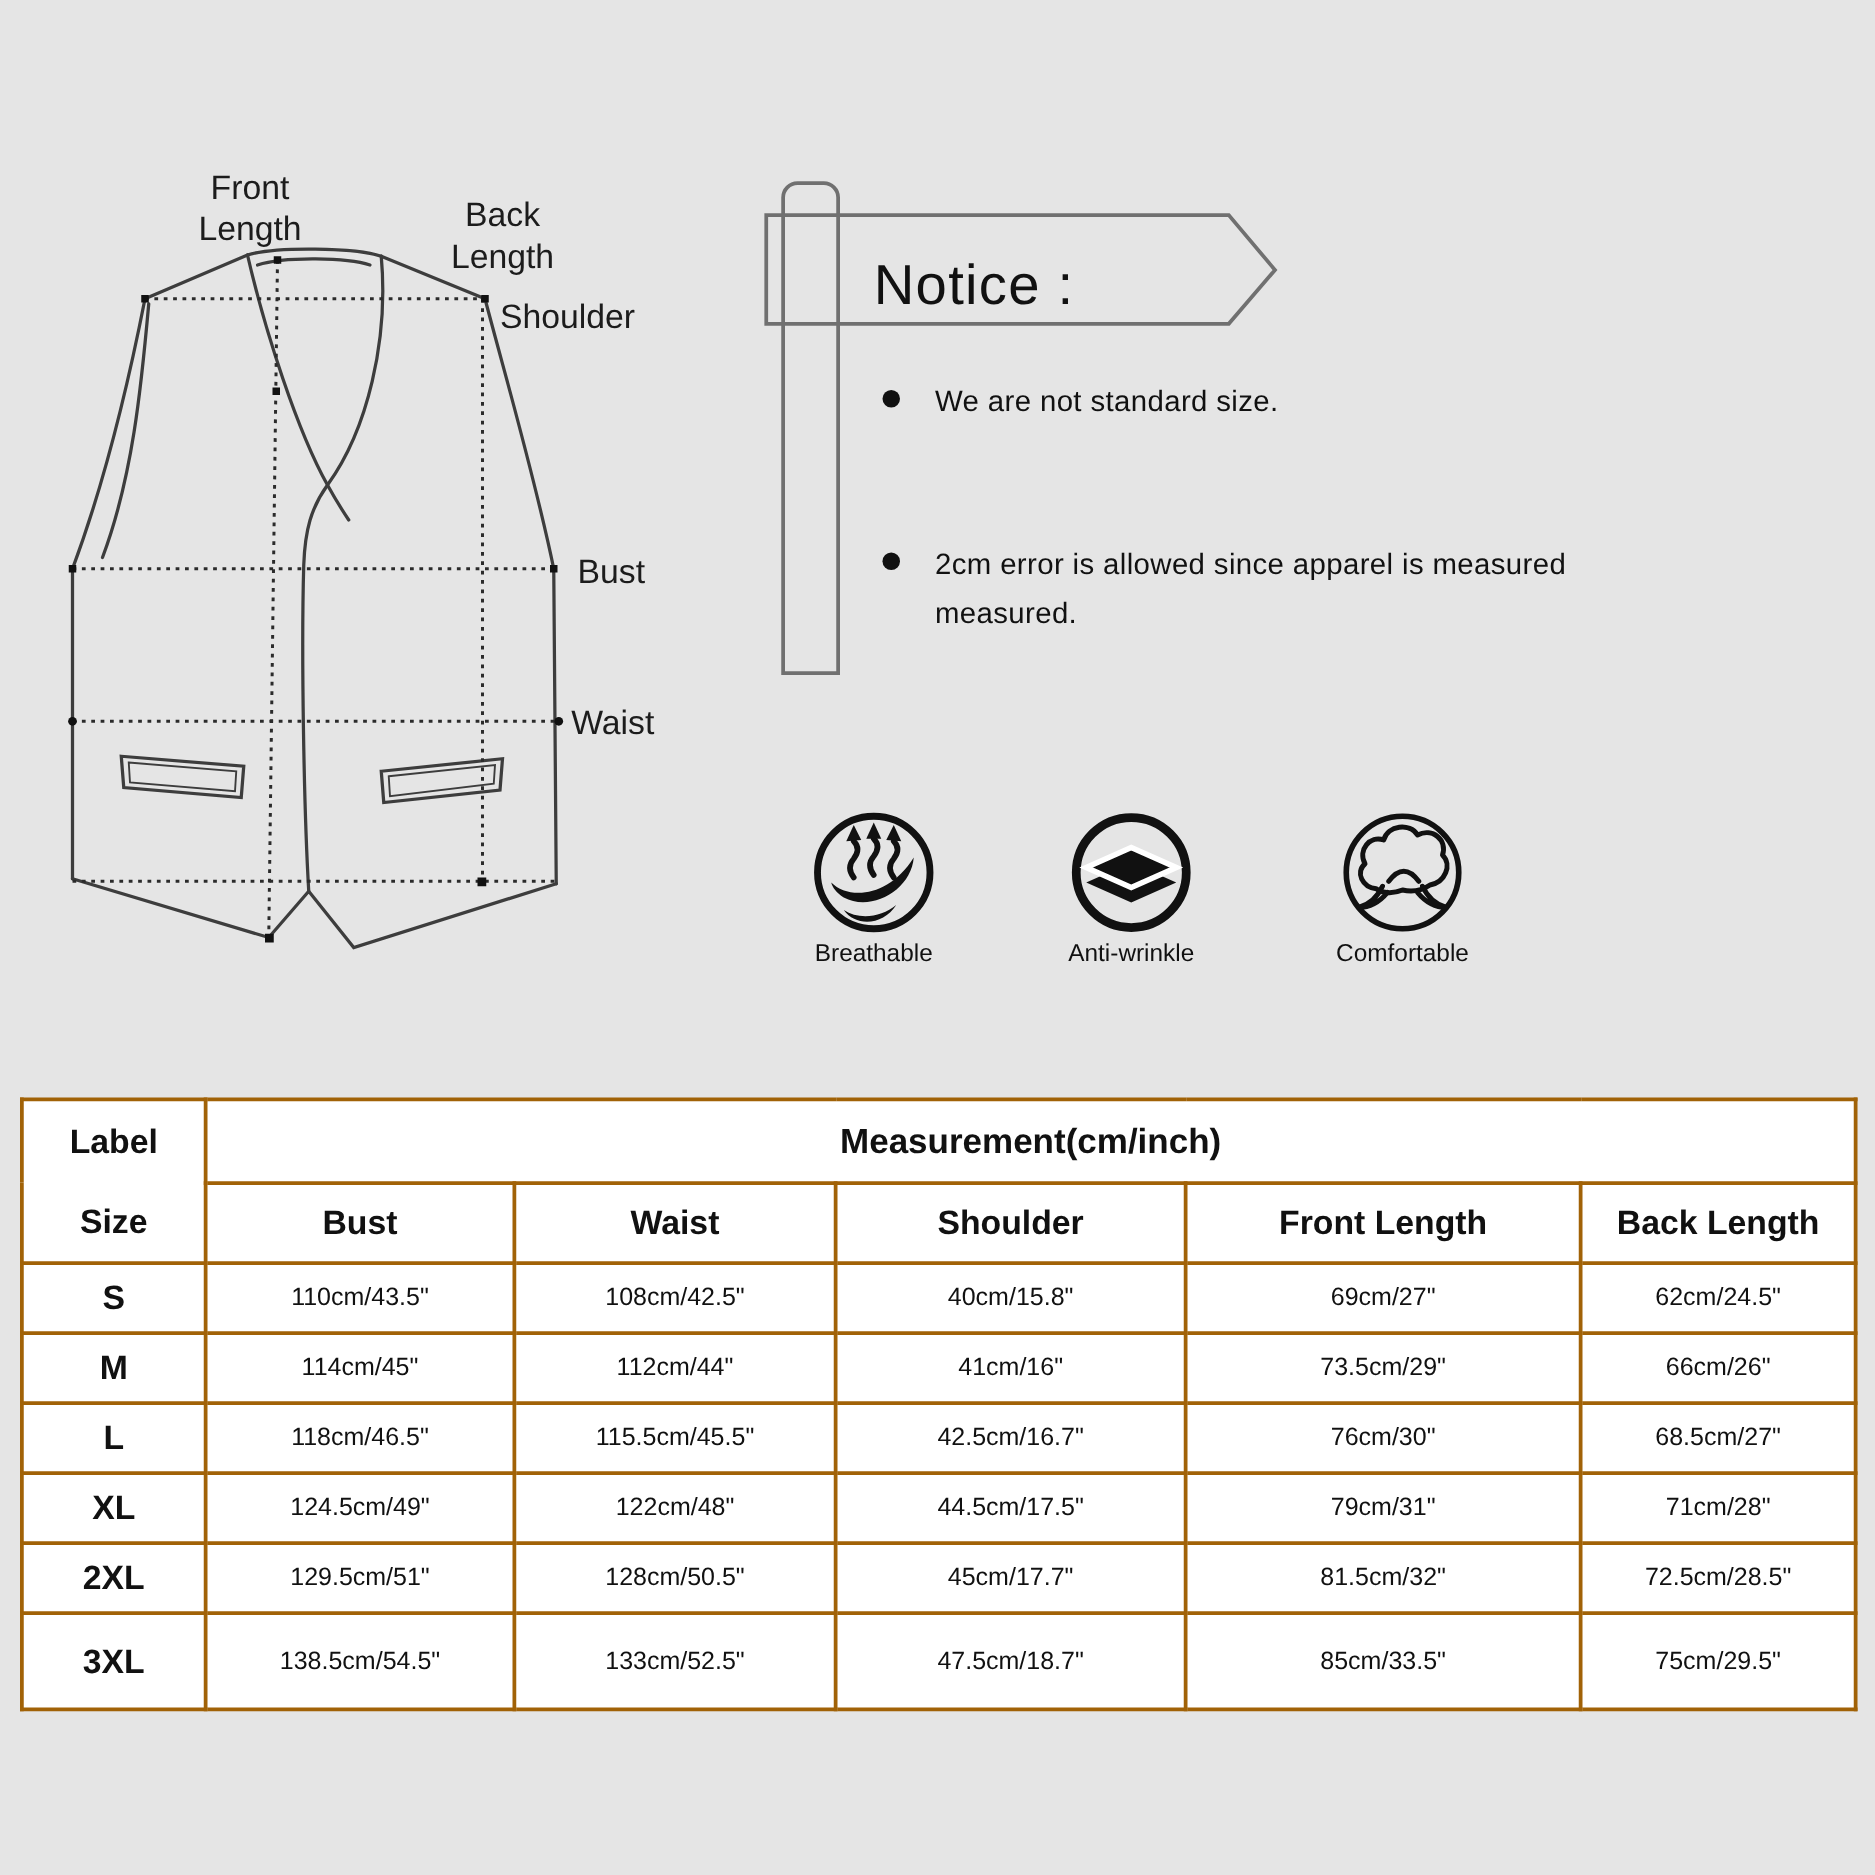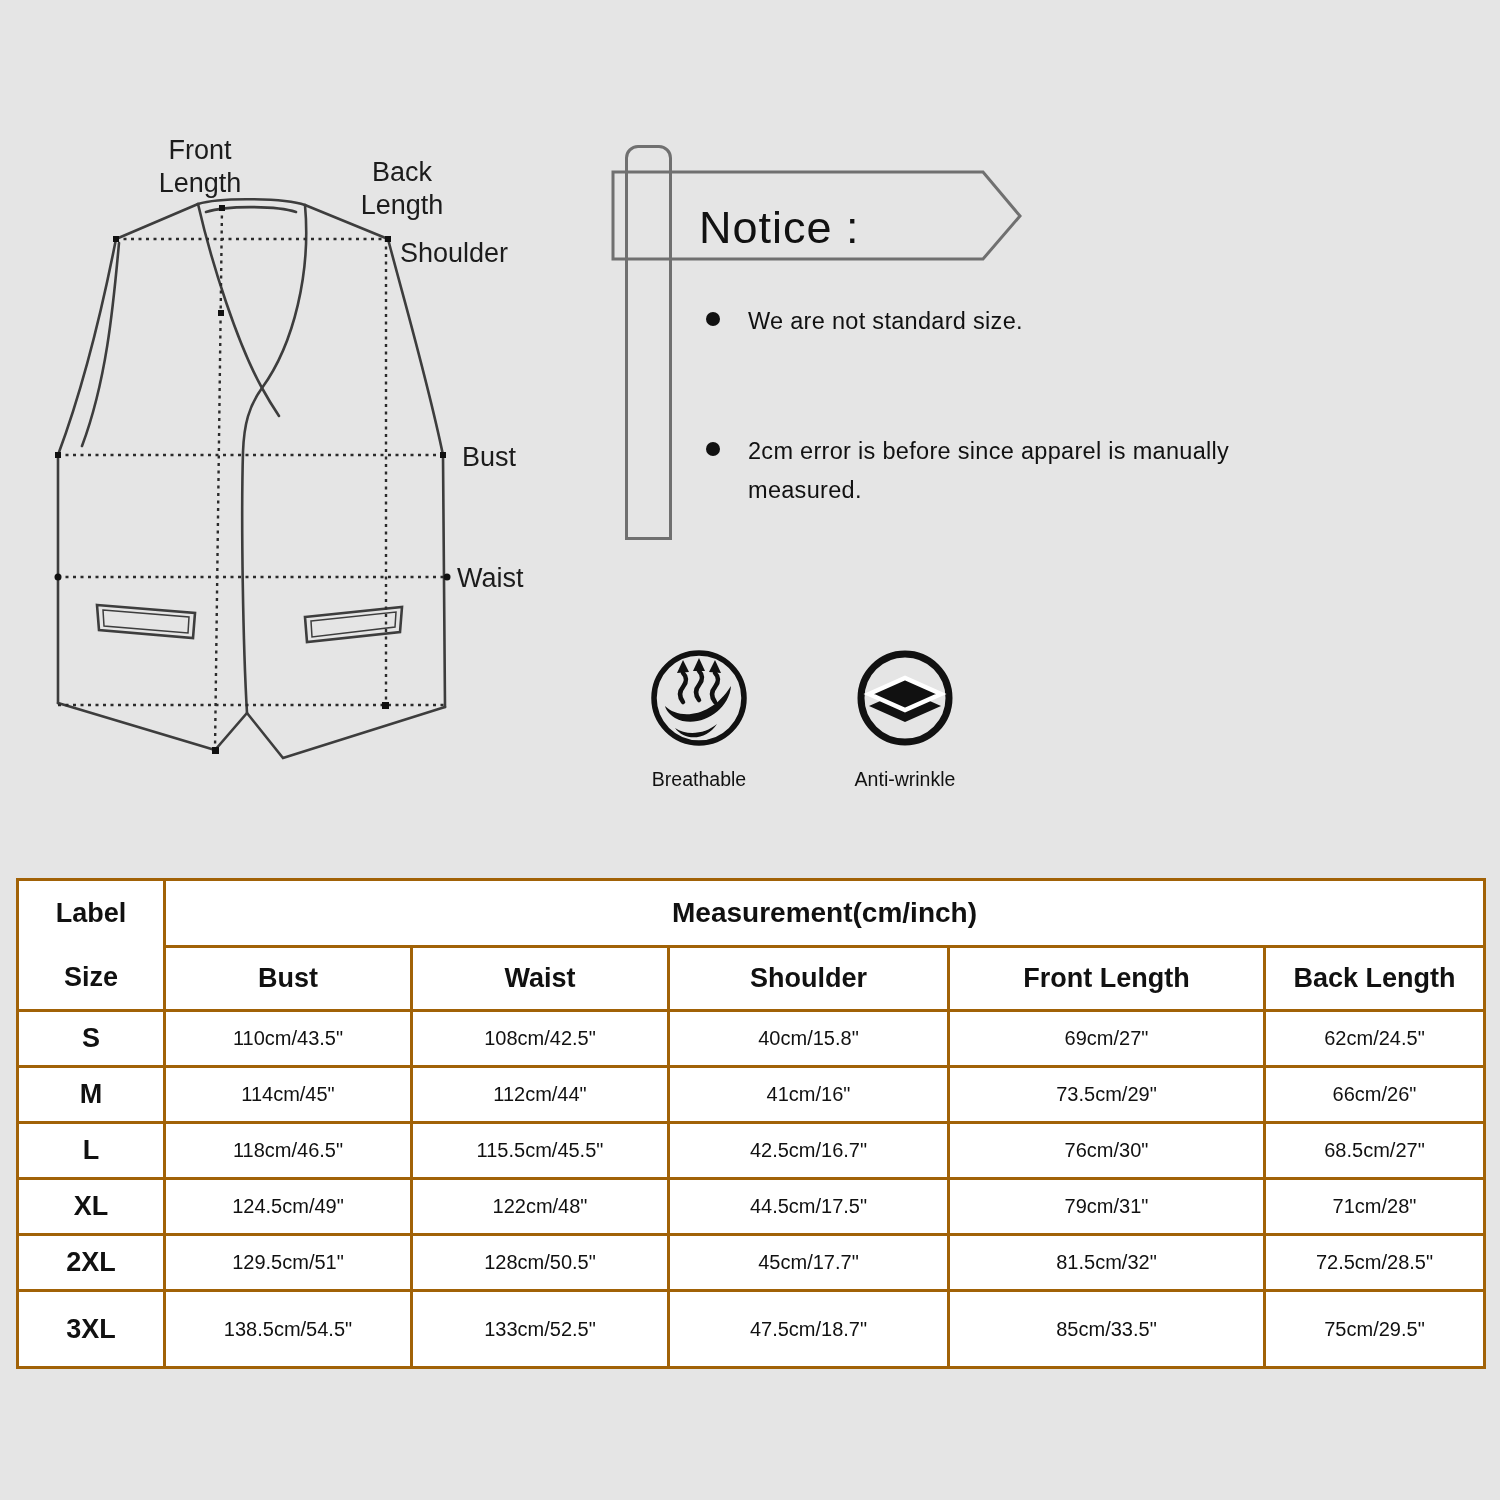--- a/index.html
+++ b/index.html
@@ -12,21 +12,21 @@
   
   #notice-post{position:absolute;left:625px;top:145px;width:41px;height:389px;
                border:3px solid #707070;border-radius:13px 13px 0 0;background:transparent;}
   #notice-title{position:absolute;left:699px;top:202px;font-size:45px;letter-spacing:1px;color:#111;text-align:center;}
   .bullet-dot{position:absolute;width:14px;height:14px;border-radius:50%;background:#111;}
   .bullet-text{position:absolute;left:748px;width:640px;font-size:23.5px;line-height:39px;
                letter-spacing:.3px;color:#111;}
   
   .feature{position:absolute;top:648px;width:220px;text-align:center;}
   .feature svg{display:block;margin:0 auto;}
-  .feature-label{margin-top:20px;font-size:19.5px;color:#111;}
+  .feature-label{margin-top:4px;font-size:19.5px;color:#111;}
   
   #size-table{position:absolute;left:16px;top:878px;border-collapse:collapse;table-layout:fixed;
               width:1467px;}
   #size-table th,#size-table td{border:3px solid #a16207;text-align:center;vertical-align:middle;
               padding:0;background:#fff;}
   #size-table .main-header{font-size:28px;font-weight:bold;height:60px;}
   #size-table .col-header{font-size:27px;font-weight:bold;height:58px;}
   #size-table .corner{font-size:27px;font-weight:bold;}
   #size-table .corner div{line-height:64px;}
   #size-table tbody th{font-size:27px;font-weight:bold;height:53px;}
@@ -103,21 +103,21 @@
   </svg>
   <div id="notice-title">Notice :</div>
 
   <div class="bullet-dot" style="left:706px;top:312px;"></div>
   <div class="bullet-text" style="top:302px;">
     <div>We are not standard size.</div>
   </div>
 
   <div class="bullet-dot" style="left:706px;top:442px;"></div>
   <div class="bullet-text" style="top:432px;">
-    <div>2cm error is before since apparel is manually</div>
+    <div>2cm error is allowed since apparel is measured</div>
     <div>measured.</div>
   </div>
 
   <div class="feature" style="left:589px;">
     <svg width="100" height="100" viewBox="0 0 100 100">
       <circle cx="50" cy="50" r="45" fill="none" stroke="#111" stroke-width="5.5"></circle>
       <path d="M16,58 C30,72 62,70 82,38 C80,64 48,82 26,70 C20,66 17,62 16,58 Z" fill="#111"></path>
       <path d="M26,80 C38,88 56,86 68,76 C58,92 36,94 26,80 Z" fill="#111"></path>
       <g fill="none" stroke="#111" stroke-width="4.5" stroke-linecap="round">
         <path d="M34,54 q-6,-8 0,-15 q6,-8 0,-14"></path>
@@ -135,20 +135,32 @@
 
   <div class="feature" style="left:795px;">
     <svg width="100" height="100" viewBox="0 0 100 100">
       <circle cx="50" cy="50" r="44" fill="none" stroke="#111" stroke-width="7"></circle>
       <polygon points="14,58 50,42 86,58 50,74" fill="#111"></polygon>
       <polygon points="14,46 50,30 86,46 50,62" fill="#111" stroke="#fff" stroke-width="4.5"></polygon>
     </svg>
     <div class="feature-label">Anti-wrinkle</div>
   </div>
 
+  <div class="feature" style="left:1012px;">
+    <svg width="100" height="100" viewBox="0 0 100 100">
+      <circle cx="50" cy="50" r="45" fill="none" stroke="#111" stroke-width="4.5"></circle>
+      <g fill="none" stroke="#111" stroke-width="4" stroke-linejoin="round" stroke-linecap="round">
+        <path d="M29,63 C18,62 12,50 20,43 C14,32 24,20 35,24 C38,12 56,10 62,20 C74,14 86,24 82,36 C90,44 84,58 72,60 C66,64 58,66 50,64 C43,67 34,67 29,63 Z"></path>
+        <path d="M39,57 Q51,41 63,57"></path>
+        <path d="M34,61 Q28,74 15,78 Q28,78 38,66"></path>
+        <path d="M66,61 Q72,74 85,78 Q72,78 62,66"></path>
+      </g>
+    </svg>
+    <div class="feature-label">Comfortable</div>
+  </div>
 
 
   <table id="size-table">
     <colgroup>
       <col style="width:147px">
         <col style="width:247px">
         <col style="width:257px">
       <col style="width:280px">
         <col style="width:316px">
         <col style="width:220px">

